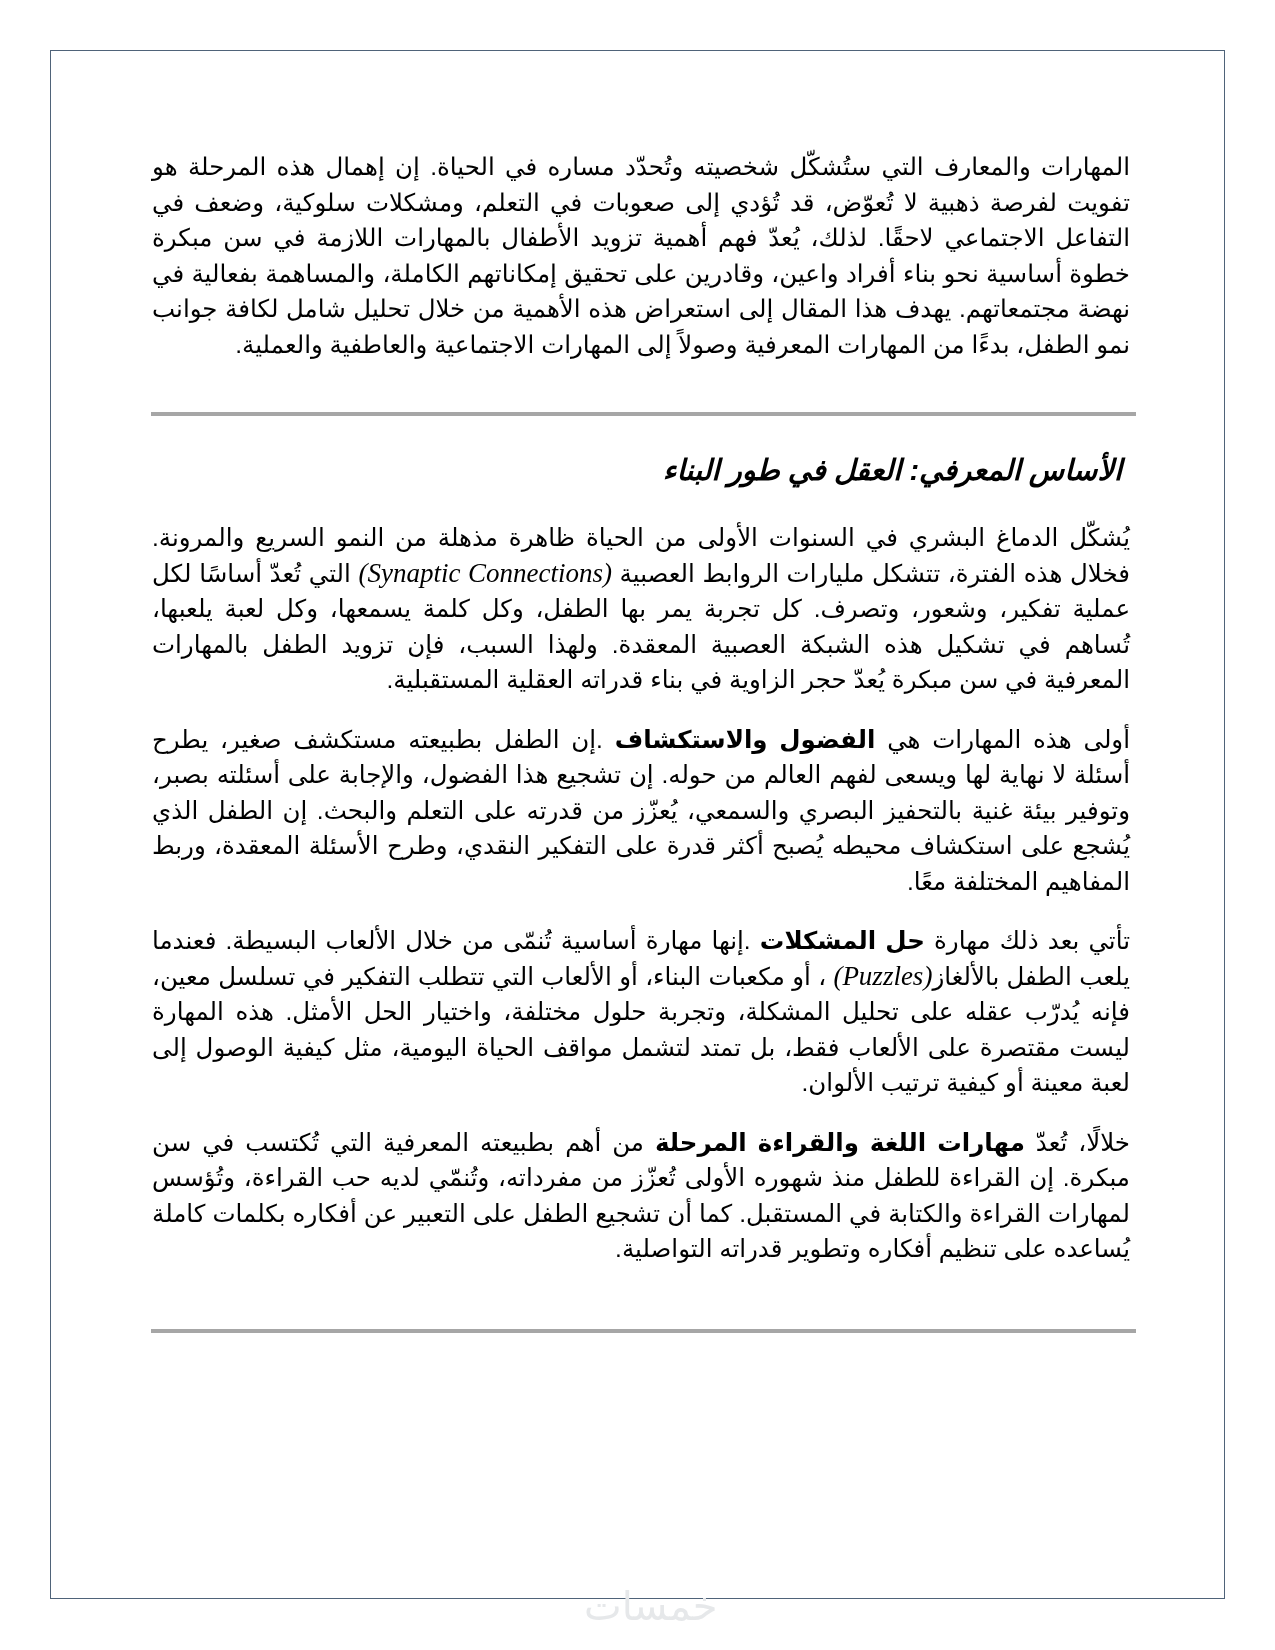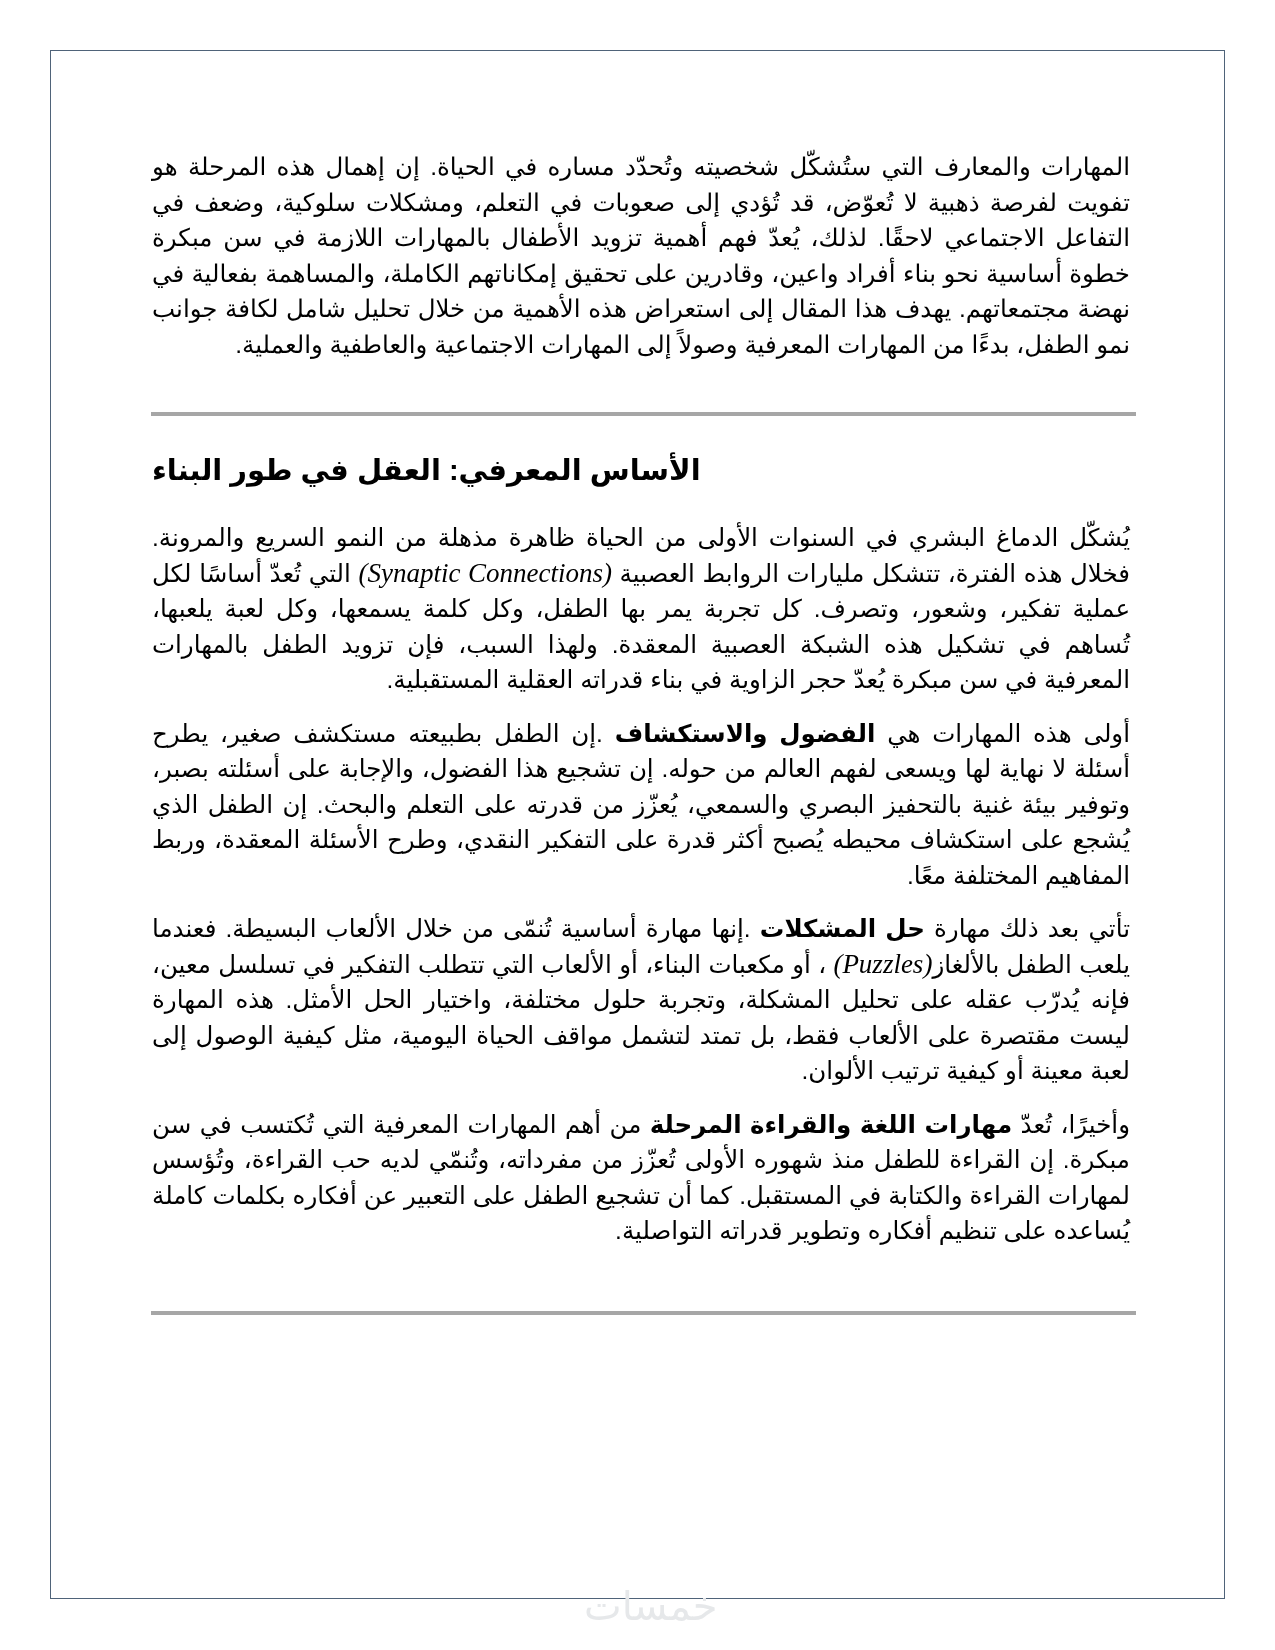--- a/index.html
+++ b/index.html
@@ -5,22 +5,22 @@
   html, body { margin: 0; padding: 0; background: #ffffff; }
   body { width: 1275px; height: 1650px; position: relative; overflow: hidden;
          font-family: "Liberation Sans", "DejaVu Sans", sans-serif; color: #000; }
   .page-border { position: absolute; left: 50px; top: 50px; width: 1175px; height: 1549px;
                  border: 1.5px solid #4f6379; box-sizing: border-box; }
   .content { position: absolute; left: 152px; top: 149px; width: 978px; direction: rtl; text-align: justify; }
   p { margin: 0; font-size: 24.5px; line-height: 35.5px; }
   .intro { font-family: "Liberation Sans", sans-serif; }
   .divider { height: 4px; background: #a6a6a6; width: 985px; margin-right: -6px; }
   .divider.first { margin-top: 50px; }
-  h2 { margin: 34px 0 0 0; font-size: 29px; font-weight: bold; line-height: 40px; text-align: left; }
-  .sec p { margin-top: 18px; }
+  h2 { margin: 34px 8px 0 0; font-size: 29px; font-weight: bold; line-height: 40px; text-align: right; font-style: italic; }
+  .sec p { margin-top: 24px; }
   .sec p.first { margin-top: 30px; }
   .latin { font-family: "Liberation Serif", "DejaVu Serif", serif; font-size: 27px; font-style: italic; }
   b { font-weight: bold; }
   .divider.second { margin-top: 62px; }
   .watermark { position: absolute; left: 584px; top: 1583px; font-size: 40px; color: #e6e8ea;
                font-family: "DejaVu Sans", sans-serif; letter-spacing: 2px; direction: rtl; }
 </style>
 </head>
 <body>
 
@@ -33,19 +33,19 @@
 
   <div class="sec">
     <h2>الأساس المعرفي: العقل في طور البناء</h2>
 
     <p class="first"><span>يُشكّل الدماغ البشري في السنوات الأولى من الحياة ظاهرة مذهلة من النمو السريع والمرونة. فخلال هذه الفترة، تتشكل مليارات الروابط العصبية </span><span class="latin" dir="ltr">(Synaptic Connections)</span><span> التي تُعدّ أساسًا لكل عملية تفكير، وشعور، وتصرف. كل تجربة يمر بها الطفل، وكل كلمة يسمعها، وكل لعبة يلعبها، تُساهم في تشكيل هذه الشبكة العصبية المعقدة. ولهذا السبب، فإن تزويد الطفل بالمهارات المعرفية في سن مبكرة يُعدّ حجر الزاوية في بناء قدراته العقلية المستقبلية.</span></p>
 
     <p><span>أولى هذه المهارات هي </span><b>الفضول والاستكشاف</b><span> .إن الطفل بطبيعته مستكشف صغير، يطرح أسئلة لا نهاية لها ويسعى لفهم العالم من حوله. إن تشجيع هذا الفضول، والإجابة على أسئلته بصبر، وتوفير بيئة غنية بالتحفيز البصري والسمعي، يُعزّز من قدرته على التعلم والبحث. إن الطفل الذي يُشجع على استكشاف محيطه يُصبح أكثر قدرة على التفكير النقدي، وطرح الأسئلة المعقدة، وربط المفاهيم المختلفة معًا.</span></p>
 
     <p><span>تأتي بعد ذلك مهارة </span><b>حل المشكلات</b><span> .إنها مهارة أساسية تُنمّى من خلال الألعاب البسيطة. فعندما يلعب الطفل بالألغاز</span><span class="latin" dir="ltr">(Puzzles)</span><span> ، أو مكعبات البناء، أو الألعاب التي تتطلب التفكير في تسلسل معين، فإنه يُدرّب عقله على تحليل المشكلة، وتجربة حلول مختلفة، واختيار الحل الأمثل. هذه المهارة ليست مقتصرة على الألعاب فقط، بل تمتد لتشمل مواقف الحياة اليومية، مثل كيفية الوصول إلى لعبة معينة أو كيفية ترتيب الألوان.</span></p>
 
-    <p><span>وأخيرًا، تُعدّ </span><b>مهارات اللغة والقراءة المرحلة</b><span> من أهم المهارات المعرفية التي تُكتسب في سن مبكرة. إن القراءة للطفل منذ شهوره الأولى تُعزّز من مفرداته، وتُنمّي لديه حب القراءة، وتُؤسس لمهارات القراءة والكتابة في المستقبل. كما أن تشجيع الطفل على التعبير عن أفكاره بكلمات كاملة يُساعده على تنظيم أفكاره وتطوير قدراته التواصلية.</span></p>
+    <p><span>خلالًا، تُعدّ </span><b>مهارات اللغة والقراءة المرحلة</b><span> من أهم بطبيعته المعرفية التي تُكتسب في سن مبكرة. إن القراءة للطفل منذ شهوره الأولى تُعزّز من مفرداته، وتُنمّي لديه حب القراءة، وتُؤسس لمهارات القراءة والكتابة في المستقبل. كما أن تشجيع الطفل على التعبير عن أفكاره بكلمات كاملة يُساعده على تنظيم أفكاره وتطوير قدراته التواصلية.</span></p>
   </div>
 
   <div class="divider second"></div>
 </div>
 
 <div class="watermark">خمسات</div>
 
 </body></html>

